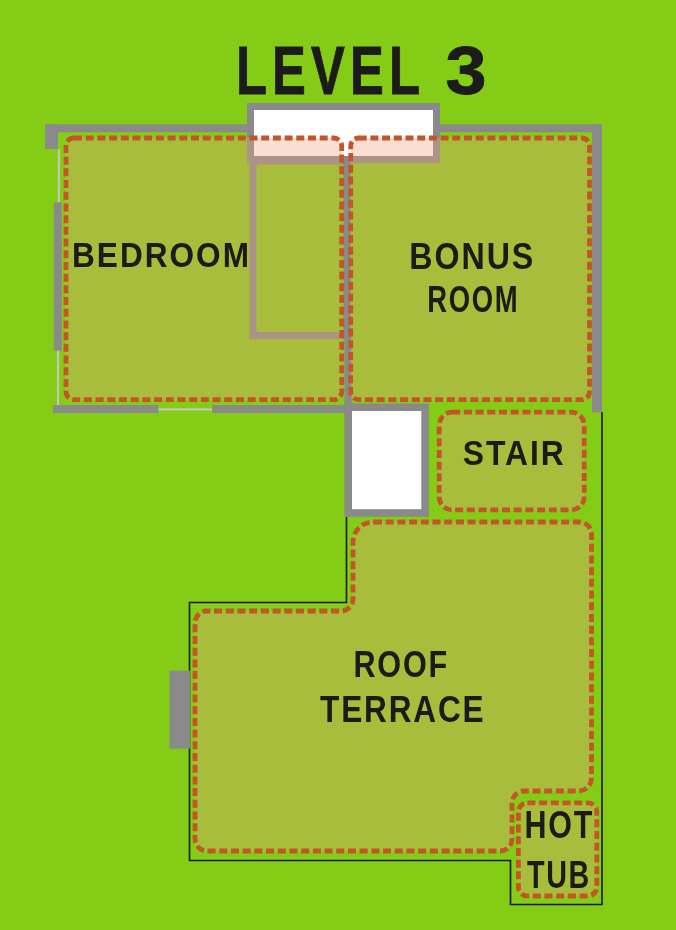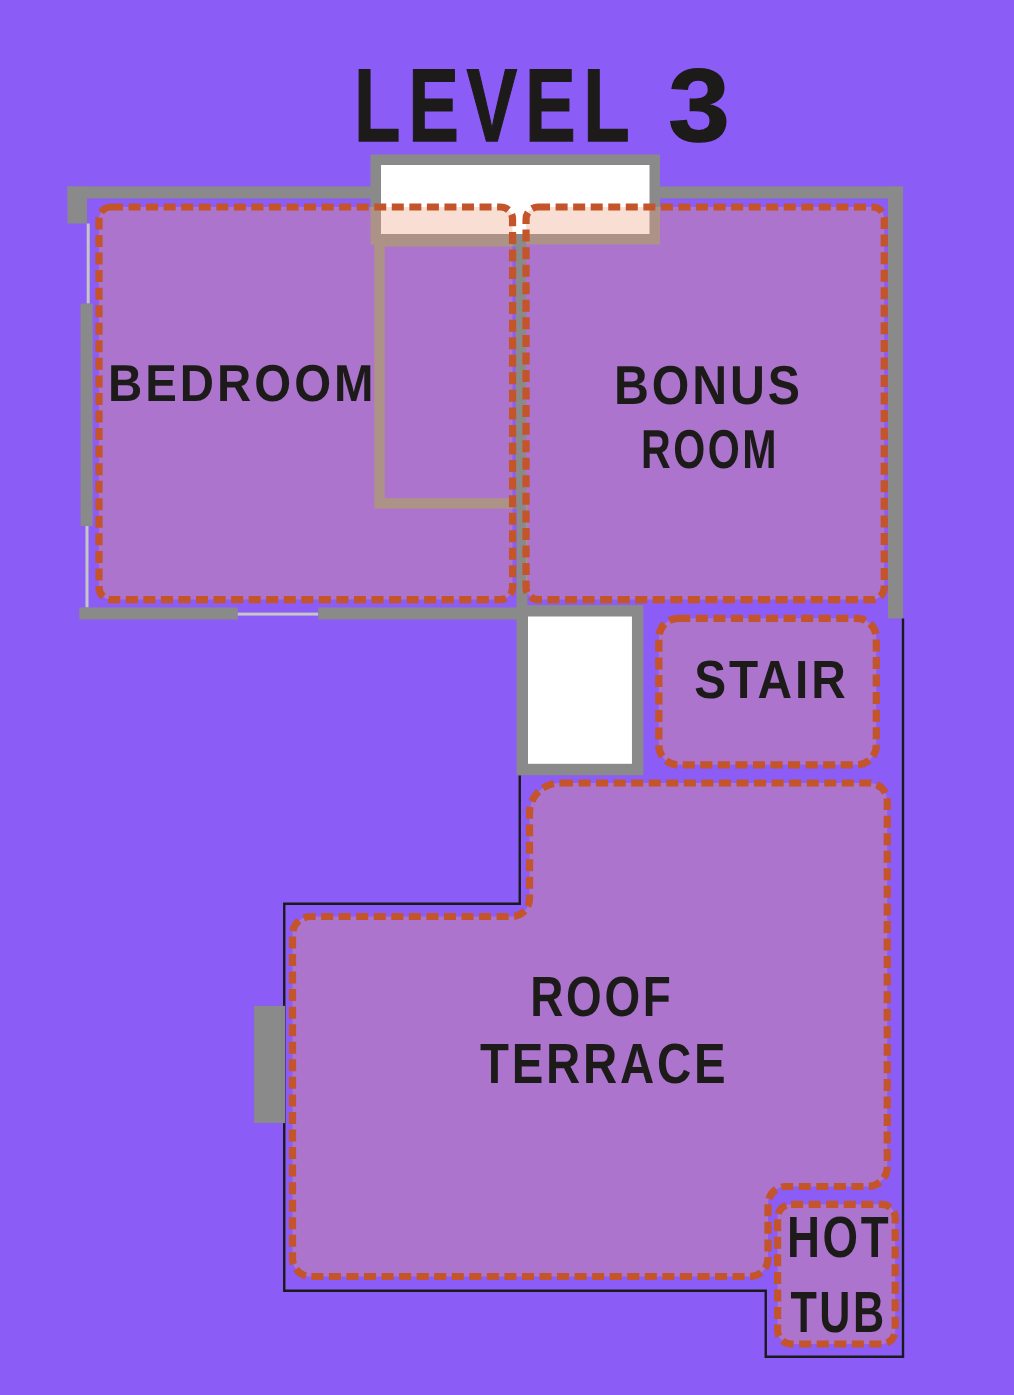--- a/index.html
+++ b/index.html
@@ -1,16 +1,16 @@
 <!DOCTYPE html>
 <html><head>
 <meta charset="utf-8">
 <style>
   html,body{margin:0;padding:0;background:#ffffff;}
-  .page{position:relative;width:676px;height:930px;background:#8b5cf6;overflow:hidden;}
+  .page{position:relative;width:676px;height:930px;background:#84cc16;overflow:hidden;}
   svg{display:block;}
   text{font-family:"Liberation Sans",sans-serif;font-weight:bold;fill:#1d1b1a;}
 </style>
 </head>
 <body>
 <div class="page">
 <svg width="676" height="930" viewBox="0 0 676 930" xmlns="http://www.w3.org/2000/svg">
 
   <g>
     <text x="236" y="93.9" font-size="69" letter-spacing="7" textLength="189" lengthAdjust="spacingAndGlyphs" stroke="#1d1b1a" stroke-width="0.9">LEVEL</text>

